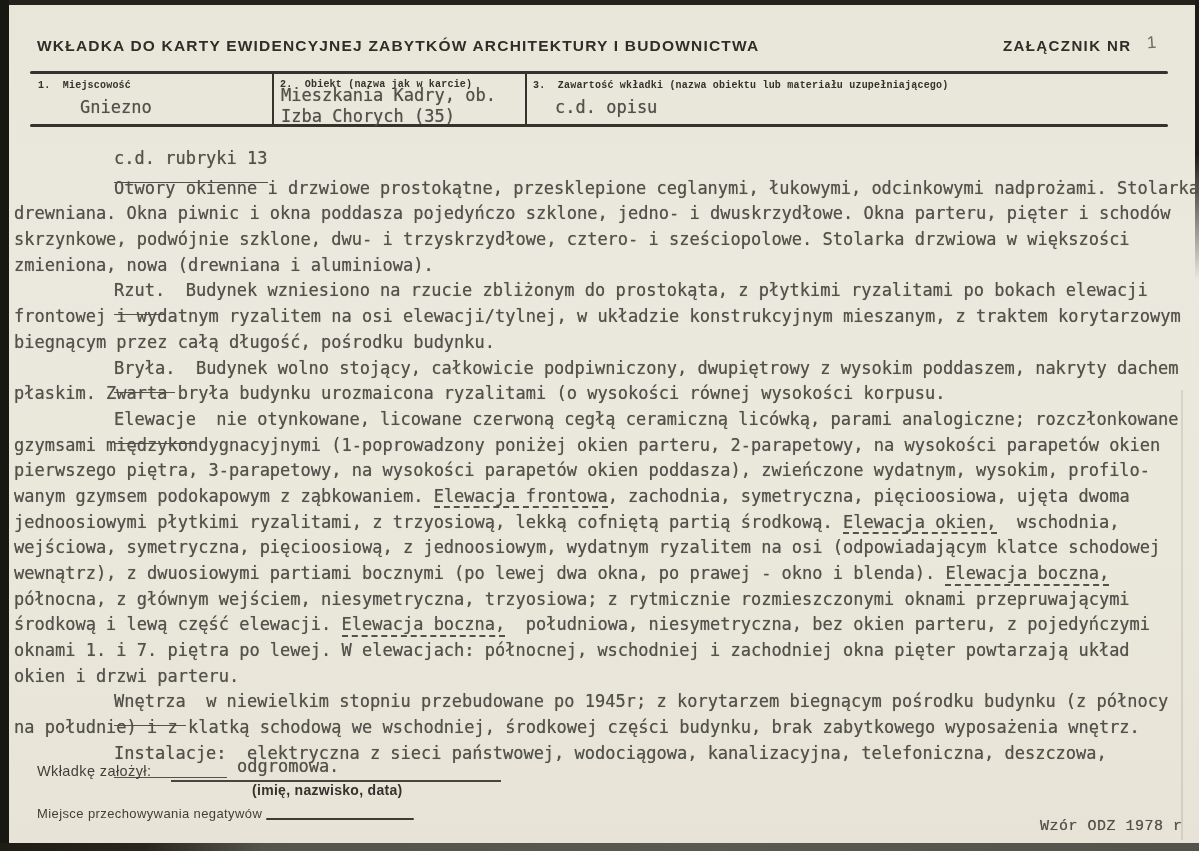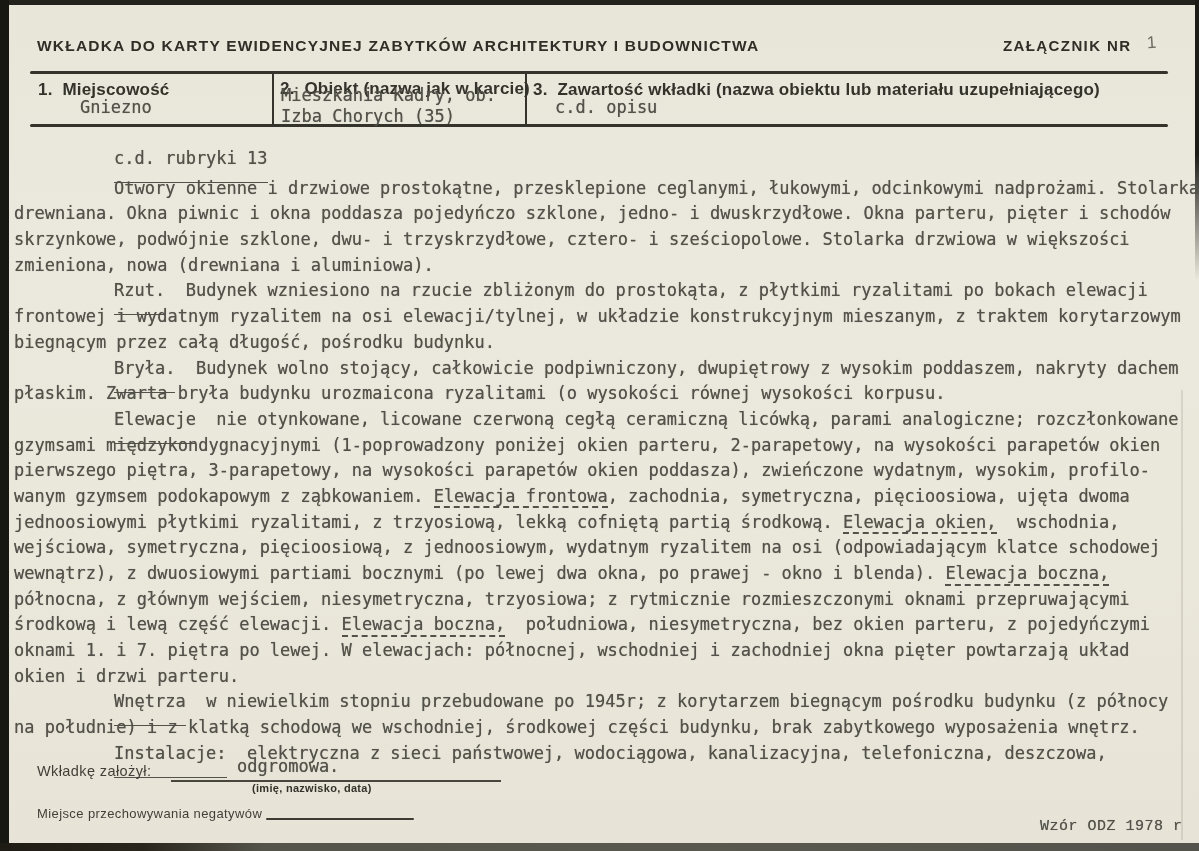--- a/index.html
+++ b/index.html
@@ -15,35 +15,35 @@
   .edge-right{right:0;top:0;width:4px;height:280px;background:linear-gradient(180deg,#1d1c17 0%,#1d1c17 55%,rgba(29,28,23,0) 100%);}
   .edge-bottom{left:0;top:843px;width:1199px;height:8px;background:linear-gradient(90deg,#1f1c15 0%,#2a261d 12%,#55544b 22%,#5a5950 60%,#54534b 100%);}
   .crease{position:absolute;left:1181px;top:390px;width:2px;height:450px;background:rgba(120,118,106,0.18);}
   .title{position:absolute;left:37px;top:37px;font-size:15.5px;font-weight:600;letter-spacing:1.2px;color:#2f2e27;white-space:pre;}
   .annex{position:absolute;left:1003px;top:36px;font-size:15px;font-weight:600;letter-spacing:1.4px;color:#2f2e27;white-space:pre;}
   .annex .nr{display:inline-block;margin-left:16px;font-weight:400;color:#6e6c63;transform:rotate(-4deg) translateY(-3px);font-size:17px;letter-spacing:0;}
   
   .rule{position:absolute;background:#34332c;}
   .rule-h{height:3px;border-radius:2px;}
   .rule-v{width:2px;}
-  .cell-label{position:absolute;font-size:17px;font-weight:700;letter-spacing:0.2px;color:#33322b;white-space:pre;}
+  .cell-label{position:absolute;font-size:10px;font-weight:700;letter-spacing:0.2px;color:#33322b;white-space:pre;font-family:Liberation Mono, monospace;}
   
   .tw{font-family:"DejaVu Sans Mono","Liberation Mono",monospace;color:#52514a;text-shadow:0 0 0.7px rgba(70,69,62,0.65);}
   .cell-value{position:absolute;font-size:17px;line-height:21px;white-space:pre;}
   .body-text{position:absolute;left:14px;top:146px;width:1185px;font-size:17px;line-height:25.7px;}
   .tline{white-space:pre;height:25.7px;}
   .tline:first-child{margin-bottom:4px;}
   .tline.indent{padding-left:100px;}
   .u-solid{border-bottom:1.7px solid #52514a;padding-bottom:14px;}
   .u-dashed{border-bottom:2px dashed #52514a;padding-bottom:0.5px;}
   
   .founder-label{position:absolute;left:37px;top:763px;font-size:14.5px;letter-spacing:0.4px;color:#413f38;white-space:pre;}
   .founder-line{position:absolute;left:171px;top:757px;width:330px;height:23px;border-bottom:2px solid #46453e;}
   .founder-line .tw-word{position:absolute;left:66px;top:-1px;font-size:17px;white-space:pre;}
-  .founder-hint{position:absolute;left:252px;top:782px;font-size:11px;font-weight:700;letter-spacing:0.3px;color:#33322b;white-space:pre;}
+  .founder-hint{position:absolute;left:252px;top:782px;font-size:14px;font-weight:700;letter-spacing:0.3px;color:#33322b;white-space:pre;}
   .negatives-label{position:absolute;left:37px;top:806px;font-size:13px;letter-spacing:0.4px;color:#413f38;white-space:pre;}
   .negatives-line{position:absolute;left:266px;top:818px;width:148px;height:2px;background:#3c3b34;border-radius:1px;}
   .form-code{position:absolute;left:1040px;top:818px;font-size:15px;letter-spacing:0.5px;white-space:pre;font-family:Liberation Mono, monospace;}
 </style>
 </head>
 <body>
 
 <div class="page">
 
   <div class="edge edge-top"></div>

